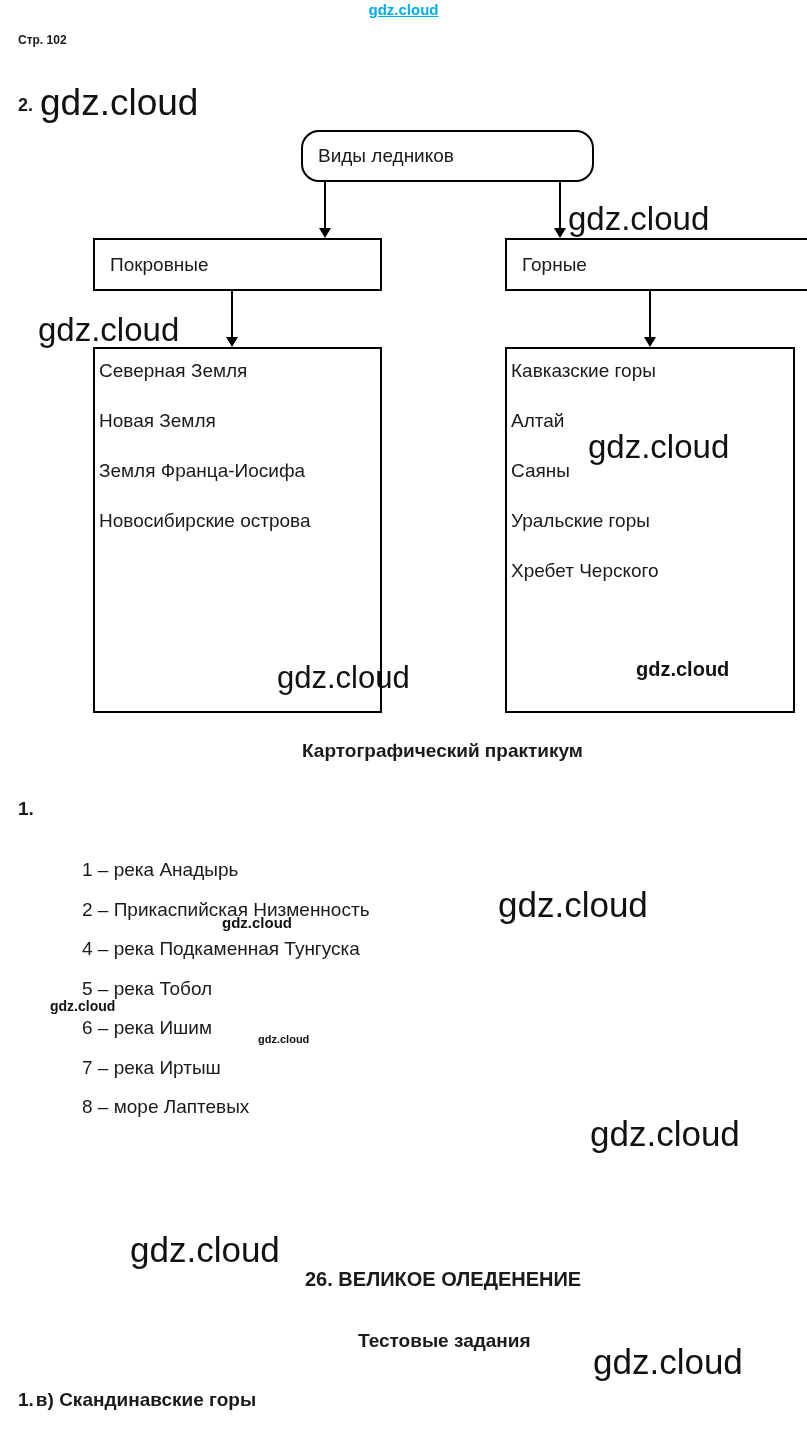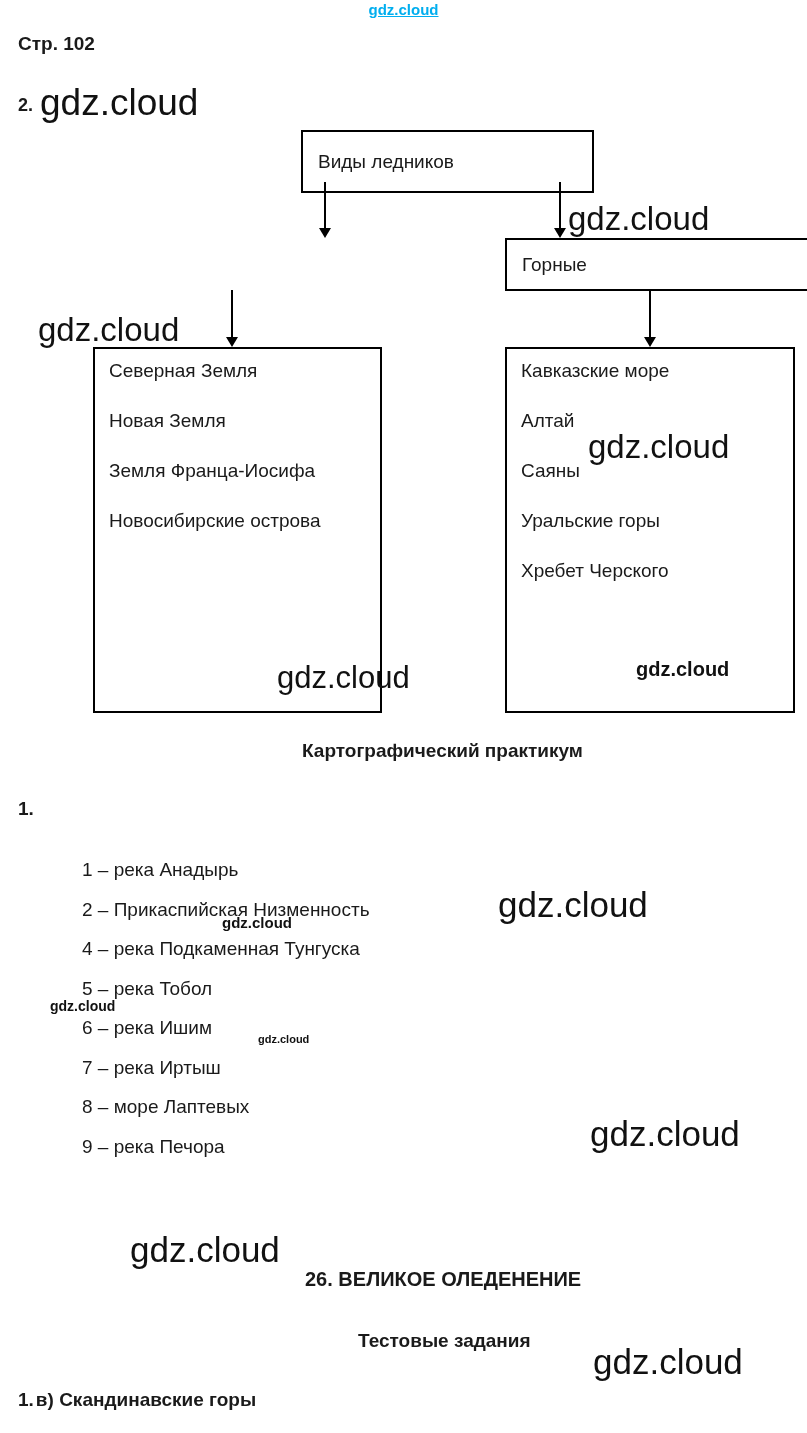--- a/index.html
+++ b/index.html
@@ -25,41 +25,41 @@
   .wm-7  { left:636px; top:658px;  font-size:20px; font-weight:600; }
   .wm-8  { left:498px; top:885px;  font-size:35px; }
   .wm-9  { left:222px; top:914px;  font-size:15px; font-weight:700; }
   .wm-10 { left:50px;  top:998px;  font-size:14px; font-weight:700; }
   .wm-11 { left:258px; top:1033px; font-size:11px; font-weight:700; }
   .wm-12 { left:590px; top:1114px; font-size:35px; }
   .wm-13 { left:130px; top:1230px; font-size:35px; }
   .wm-14 { left:593px; top:1342px; font-size:35px; }
 
   
-  .page-header { left:18px; top:33px; font-size:19px; font-weight:700; }
+  .page-header { left:18px; top:33px; font-size:12px; font-weight:700; }
   .task2-num   { left:18px; top:95px; font-size:18px; font-weight:700; }
 
   
   .fc-box {
     position:absolute;
     border:2px solid #000;
     background:#fff;
     font-size:19px;
     padding-left:15px;
     display:flex; align-items:center;
   }
-  .box-root  { left:301px; top:130px; width:293px; height:63px; }
+  .box-root  { left:301px; top:130px; width:293px; height:52px;border-radius:18px; }
   .box-left  { left:93px;  top:238px; width:289px; height:53px; }
   .box-right { left:505px; top:238px; width:312px; height:53px; }
 
   .fc-list-box {
     position:absolute;
     border:2px solid #000;
     background:#fff;
-    padding:11px 14px;
+    padding:11px 4px;
   }
   .listbox-left  { left:93px;  top:347px; width:289px; height:366px; }
   .listbox-right { left:505px; top:347px; width:290px; height:366px; }
   .glacier-item { font-size:19px; line-height:21px; margin-bottom:29px; white-space:nowrap; }
 
   
   .varrow { position:absolute; width:2px; background:#000; z-index:2; }
   .varrow::after {
     content:""; position:absolute; left:-5px; bottom:-10px;
     border-left:6px solid transparent; border-right:6px solid transparent;
@@ -104,53 +104,55 @@
   <div class="abs page-header">Стр. 102</div>
   <div class="abs task2-num">2.</div>
 
   <div class="fc-box box-root">
     <span>Виды ледников</span>
   </div>
 
   <div class="varrow arrow-a"></div>
   <div class="varrow arrow-b"></div>
 
+  <div class="fc-box box-left">
+    <span>Покровные</span>
+  </div>
   <div class="fc-box box-right">
     <span>Горные</span>
   </div>
 
   <div class="varrow arrow-c"></div>
   <div class="varrow arrow-d"></div>
 
   <div class="fc-list-box listbox-left">
       <div class="glacier-item">Северная Земля</div>
       <div class="glacier-item">Новая Земля</div>
       <div class="glacier-item">Земля Франца-Иосифа</div>
       <div class="glacier-item">Новосибирские острова</div>
     </div>
   <div class="fc-list-box listbox-right">
-      <div class="glacier-item">Кавказские море</div>
+      <div class="glacier-item">Кавказские горы</div>
       <div class="glacier-item">Алтай</div>
       <div class="glacier-item">Саяны</div>
       <div class="glacier-item">Уральские горы</div>
       <div class="glacier-item">Хребет Черского</div>
     </div>
 
   <div class="abs practicum-title">Картографический практикум</div>
   <div class="abs task1-num">1.</div>
 
   <div class="practicum-list">
       <div class="practicum-item">1 – река Анадырь</div>
       <div class="practicum-item">2 – Прикаспийская Низменность</div>
       <div class="practicum-item">4 – река Подкаменная Тунгуска</div>
       <div class="practicum-item">5 – река Тобол</div>
       <div class="practicum-item">6 – река Ишим</div>
       <div class="practicum-item">7 – река Иртыш</div>
       <div class="practicum-item">8 – море Лаптевых</div>
-      <div class="practicum-item">9 – река Печора</div>
     </div>
 
   <div class="abs section26-title">26. ВЕЛИКОЕ ОЛЕДЕНЕНИЕ</div>
   <div class="abs section26-sub">Тестовые задания</div>
 
   <div class="abs answer-line">
     <span class="answer-label">1.</span><span class="answer-text">в) Скандинавские горы</span>
   </div>
 
 </div>

